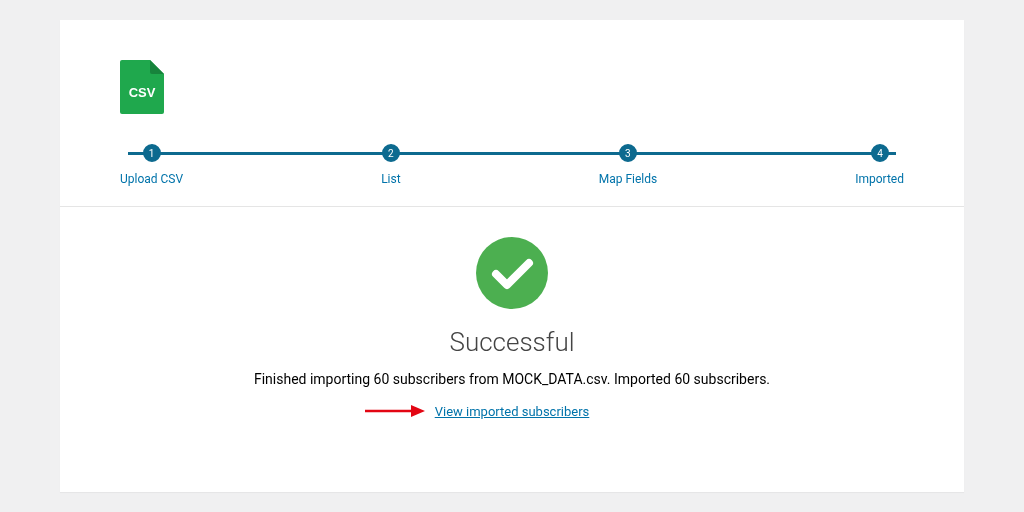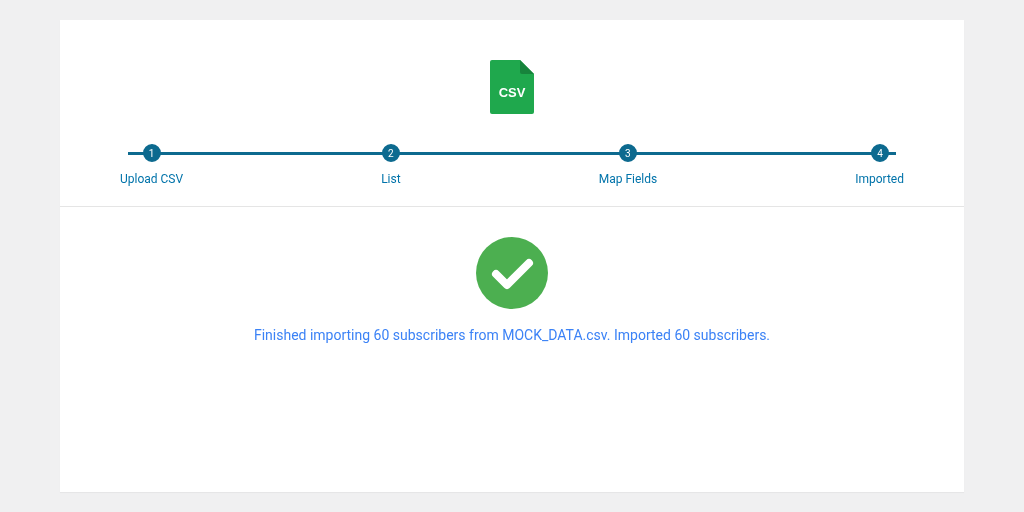--- a/index.html
+++ b/index.html
@@ -16,21 +16,21 @@
       width: 100%;
       height: 100%;
       box-shadow: 0 1px 1px rgba(0,0,0,0.04);
     }
     .top-section {
       padding: 40px 60px 20px;
       border-bottom: 1px solid #e5e5e5;
     }
     .csv-icon-wrap {
       display: flex;
-      justify-content: center;
+      justify-content: flex-start;
       margin-bottom: 30px;
     }
     .stepper {
       position: relative;
       display: flex;
       justify-content: space-between;
       align-items: flex-start;
     }
     .step-line {
       position: absolute;
@@ -80,21 +80,21 @@
       margin-bottom: 18px;
     }
     .title {
       font-size: 26px;
       font-weight: 300;
       color: #444;
       margin-bottom: 14px;
     }
     .message {
       font-size: 14px;
-      color: #3b82f6;
+      color: #000000;
       margin-bottom: 14px;
     }
     .link {
       font-size: 13px;
       color: #0073aa;
       text-decoration: underline;
     }
     .arrow-wrap {
       position: relative;
       display: inline-block;
@@ -153,15 +153,23 @@
     </div>
   </div>
 
   <div class="result-section">
     <div class="check-wrap">
       <svg width="72" height="72" viewBox="0 0 72 72">
         <circle cx="36" cy="36" r="36" fill="#4caf50"></circle>
         <path d="M20 37 L31 48 L53 26" stroke="#fff" stroke-width="8" fill="none" stroke-linecap="round" stroke-linejoin="round"></path>
       </svg>
     </div>
+    <div class="title">Successful</div>
     <div class="message">Finished importing 60 subscribers from MOCK_DATA.csv. Imported 60 subscribers.</div>
+    <div class="arrow-wrap">
+      <svg class="arrow-svg" width="60" height="16" viewBox="0 0 60 16">
+        <line x1="0" y1="8" x2="48" y2="8" stroke="#e30613" stroke-width="2.5"></line>
+        <polygon points="60,8 46,2 46,14" fill="#e30613"></polygon>
+      </svg>
+      <a href="#" class="link">View imported subscribers</a>
+    </div>
   </div>
 </div>
 
 </body></html>

